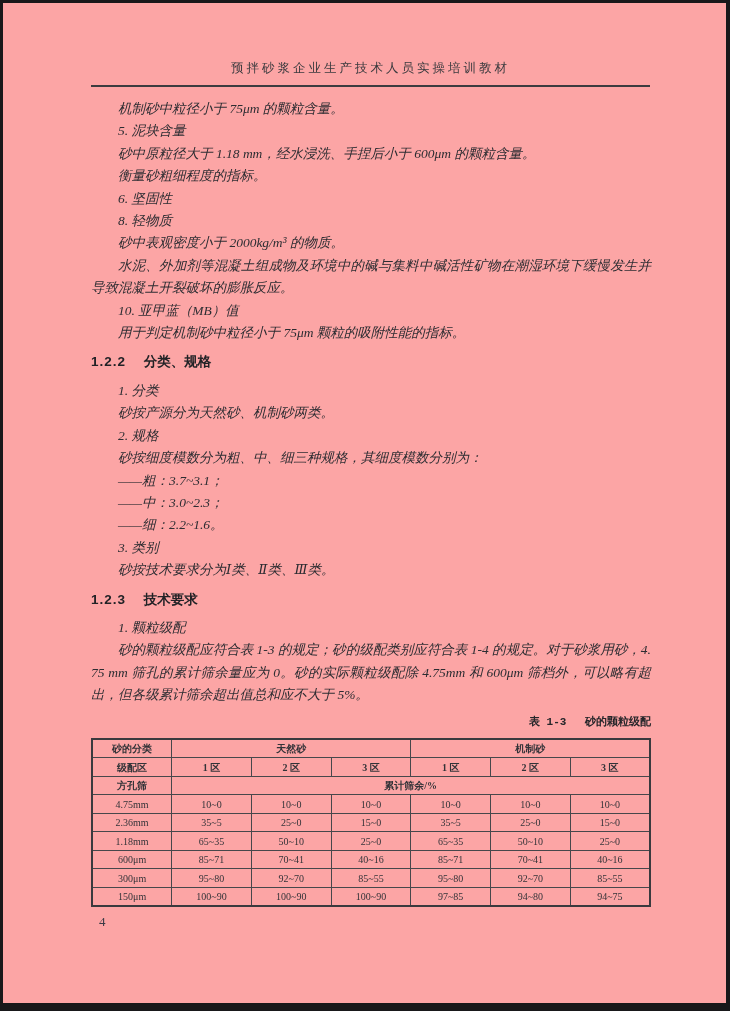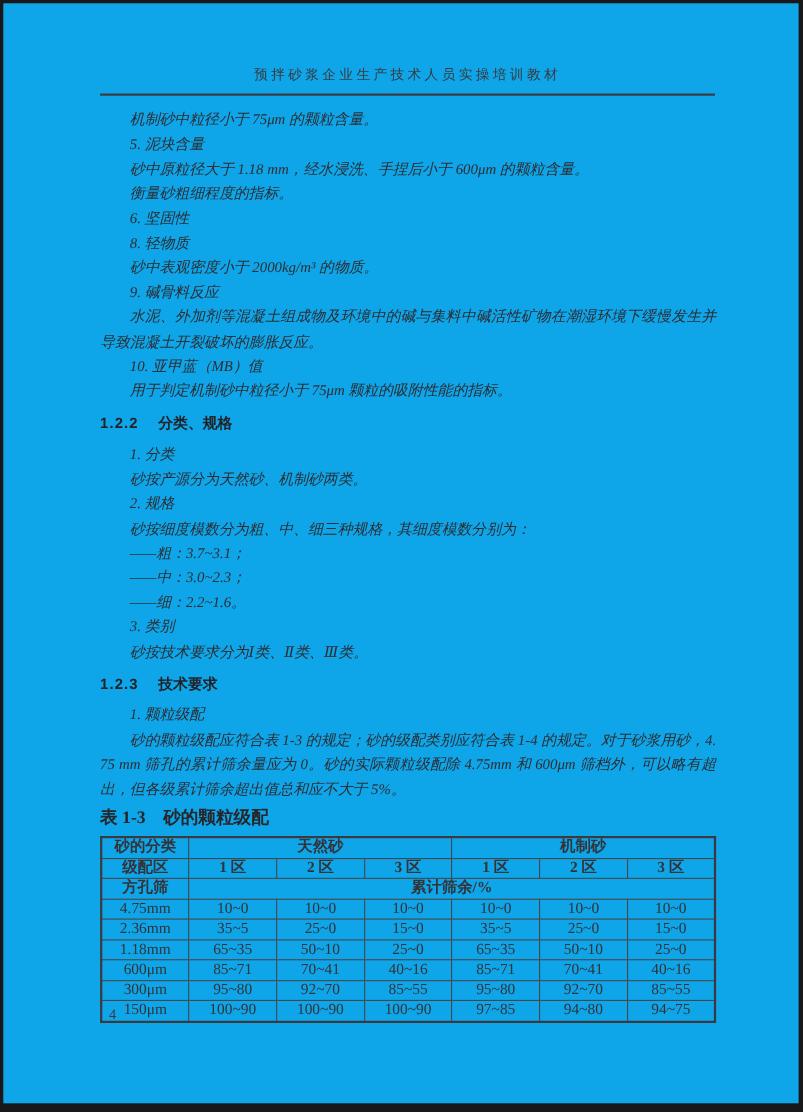--- a/index.html
+++ b/index.html
@@ -6,21 +6,21 @@
   body {
     width: 730px; height: 1011px;
     background: #18181a;
     position: relative;
     font-family: "Liberation Serif", "DejaVu Serif", serif;
     overflow: hidden;
   }
   .page {
     position: absolute;
     left: 3px; top: 3px; right: 4px; bottom: 8px;
-    background: #0ea5e9;
+    background: #fca5a5;
     color: #2d2d32;
   }
   .running-head {
     position: absolute;
     top: 57px; left: 88px; width: 559px;
     text-align: center;
     font-size: 12.5px;
     letter-spacing: 3px;
     color: #3a3a3e;
     padding-bottom: 8px;
@@ -42,31 +42,32 @@
   .sec-heading {
     margin: 7px 0 6px 0;
     font-family: "Liberation Sans", "DejaVu Sans", sans-serif;
     font-weight: bold;
     font-size: 13.5px;
     color: #222226;
   }
   .sec-heading .sec-num { margin-right: 14px; letter-spacing: 1px; }
   .tbl-title {
     margin: 4px 0 5px 0;
-    text-align: left;
+    text-align: right;
     font-weight: bold;
-    font-size: 16px;
+    font-size: 11px;
     color: #26262a;
+    font-family: Liberation Mono, monospace;
   }
   .tbl-title .tbl-num { margin-right: 12px; }
   table.grad {
     width: 560px;
     border-collapse: collapse;
     table-layout: fixed;
-    font-size: 14px;
+    font-size: 10px;
     color: #333338;
   }
   table.grad td {
     border: 1px solid #47474b;
     text-align: center;
     height: 17.5px;
     padding: 0 2px;
     line-height: 1.1;
     overflow: hidden;
   }
@@ -88,21 +89,20 @@
 
   <div class="content">
 
     <p class="para">机制砂中粒径小于 75μm 的颗粒含量。</p>
     <p class="para">5. 泥块含量</p>
     <p class="para">砂中原粒径大于 1.18 mm，经水浸洗、手捏后小于 600μm 的颗粒含量。</p>
     <p class="para">衡量砂粗细程度的指标。</p>
     <p class="para">6. 坚固性</p>
     <p class="para">8. 轻物质</p>
     <p class="para">砂中表观密度小于 2000kg/m³ 的物质。</p>
-    <p class="para">9. 碱骨料反应</p>
     <p class="para">水泥、外加剂等混凝土组成物及环境中的碱与集料中碱活性矿物在潮湿环境下缓慢发生并导致混凝土开裂破坏的膨胀反应。</p>
     <p class="para">10. 亚甲蓝（MB）值</p>
     <p class="para">用于判定机制砂中粒径小于 75μm 颗粒的吸附性能的指标。</p>
 
     <h3 class="sec-heading">
       <span class="sec-num">1.2.2</span>
       <span>分类、规格</span>
     </h3>
 
     <p class="para">1. 分类</p>

